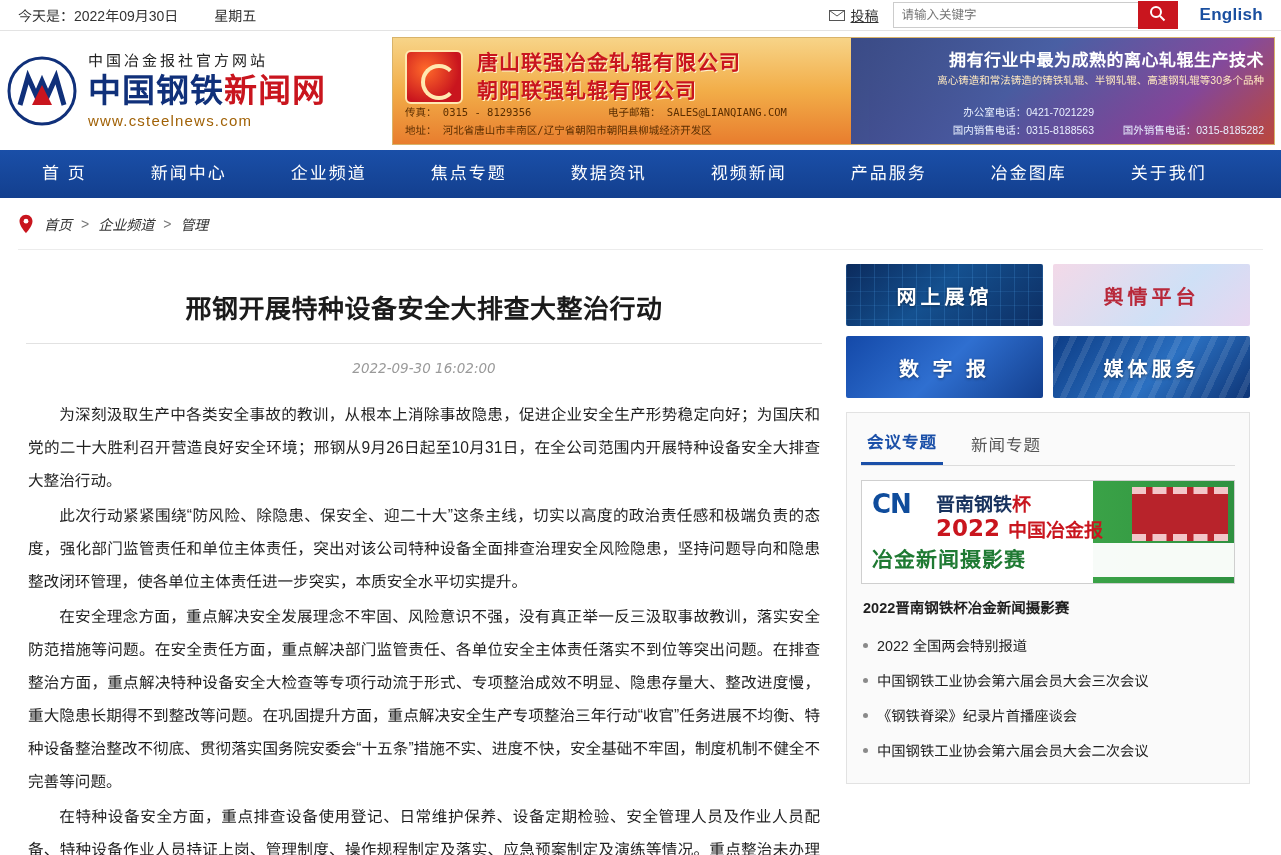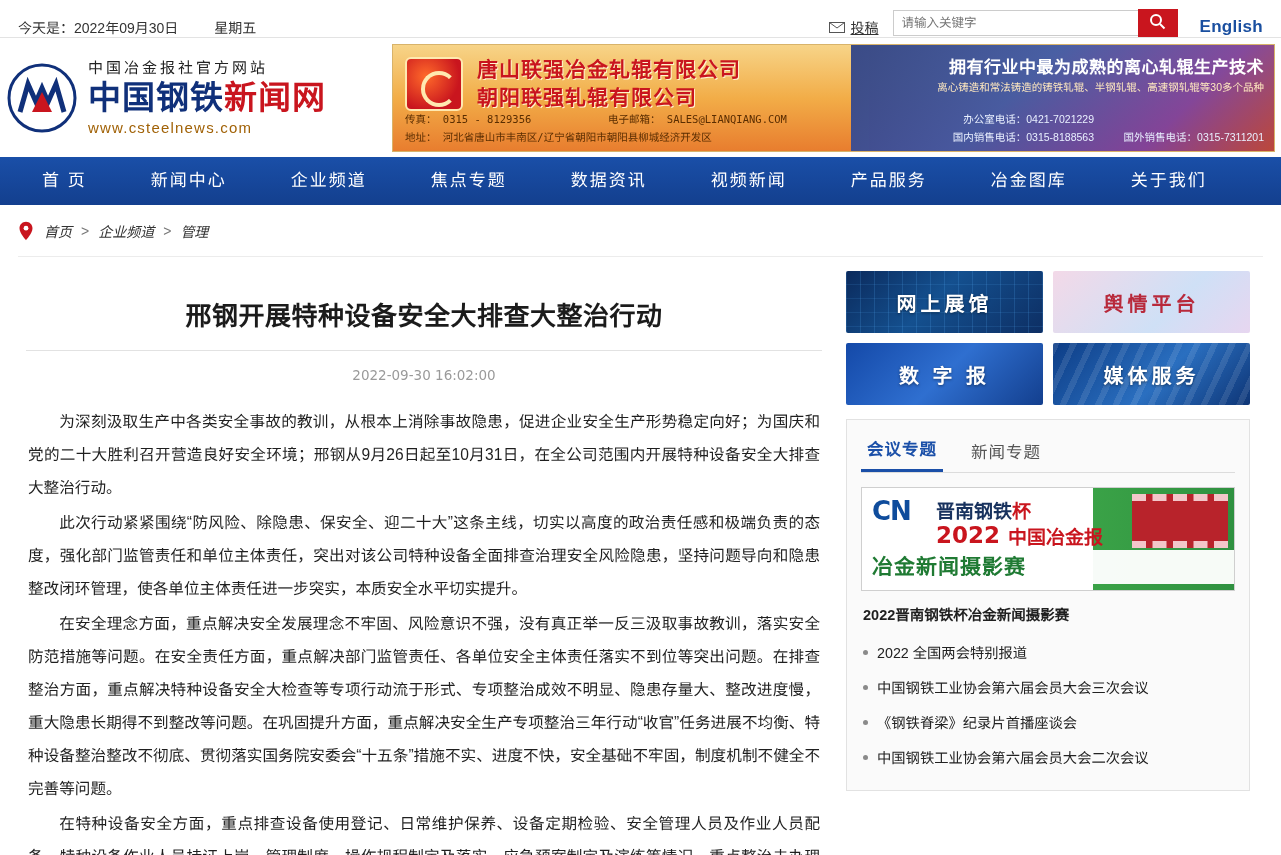--- a/index.html
+++ b/index.html
@@ -7,24 +7,24 @@
     margin: 0; padding: 0;
     width: 1281px;
     background: #ffffff;
     font-family: "Liberation Sans", "DejaVu Sans", sans-serif;
     color: #222;
   }
   .page { width: 1281px; margin: 0 auto; position: relative; }
 
   
   .topbar {
-    height: 38px;
+    height: 31px;
     border-bottom: 1px solid #e3e3e3;
     display: flex;
-    align-items: flex-end;
+    align-items: center;
     padding: 0 18px;
     font-size: 14px;
     color: #333;
     background: #fff;
   }
   .topbar .date { white-space: pre; }
   .topbar .weekday { margin-left: 36px; }
   .topbar .spacer { flex: 1; }
   .mail-icon { display: inline-block; width: 16px; height: 11px; position: relative; margin-right: 6px; }
   .mail-icon svg { display: block; }
@@ -185,20 +185,21 @@
     margin: 18px 0 18px;
     letter-spacing: .5px;
   }
   .title-rule { height: 1px; background: #e2e2e2; margin: 0 8px; }
   .article-date {
     text-align: center;
     color: #9a9a9a;
     font-size: 13.5px;
     margin: 16px 0 22px;
     font-family: "DejaVu Sans", sans-serif;
+    font-style: italic;
   }
   .article-body { padding: 0 10px; }
   .article-body p {
     font-size: 15.6px;
     line-height: 33px;
     color: #1f1f1f;
     margin: 0 0 2px;
     text-indent: 2em;
     text-align: justify;
   }
@@ -386,21 +387,21 @@
       <div class="banner-logo"></div>
       <div class="bn-t1">唐山联强冶金轧辊有限公司</div>
       <div class="bn-t2">朝阳联强轧辊有限公司</div>
       <div class="bn-t3">拥有行业中最为成熟的离心轧辊生产技术</div>
       <div class="bn-t4">离心铸造和常法铸造的铸铁轧辊、半钢轧辊、高速钢轧辊等30多个品种</div>
       <div class="bn-row bn-c1 bn-y1">传真： 0315 - 8129356</div>
       <div class="bn-row bn-c1 bn-y1" style="left:215px;">电子邮箱： SALES@LIANQIANG.COM</div>
       <div class="bn-row bn-c1 bn-y2">地址： 河北省唐山市丰南区/辽宁省朝阳市朝阳县柳城经济开发区</div>
       <div class="bn-row bn-c2 bn-blue-rows bn-y1" style="right:180px;">办公室电话：0421-7021229</div>
       <div class="bn-row bn-c2 bn-blue-rows bn-y2" style="right:180px;">国内销售电话：0315-8188563</div>
-      <div class="bn-row bn-c2 bn-blue-rows bn-y2">国外销售电话：0315-7311201</div>
+      <div class="bn-row bn-c2 bn-blue-rows bn-y2">国外销售电话：0315-8185282</div>
     </div>
   </div>
 
   <div class="nav">
     <a class="nav-item" href="#">首 页</a>
     <a class="nav-item" href="#">新闻中心</a>
     <a class="nav-item" href="#">企业频道</a>
     <a class="nav-item" href="#">焦点专题</a>
     <a class="nav-item" href="#">数据资讯</a>
     <a class="nav-item" href="#">视频新闻</a>

